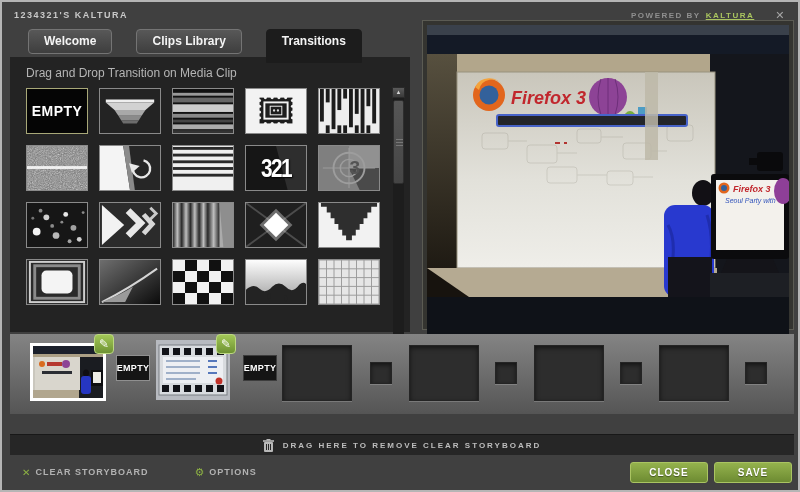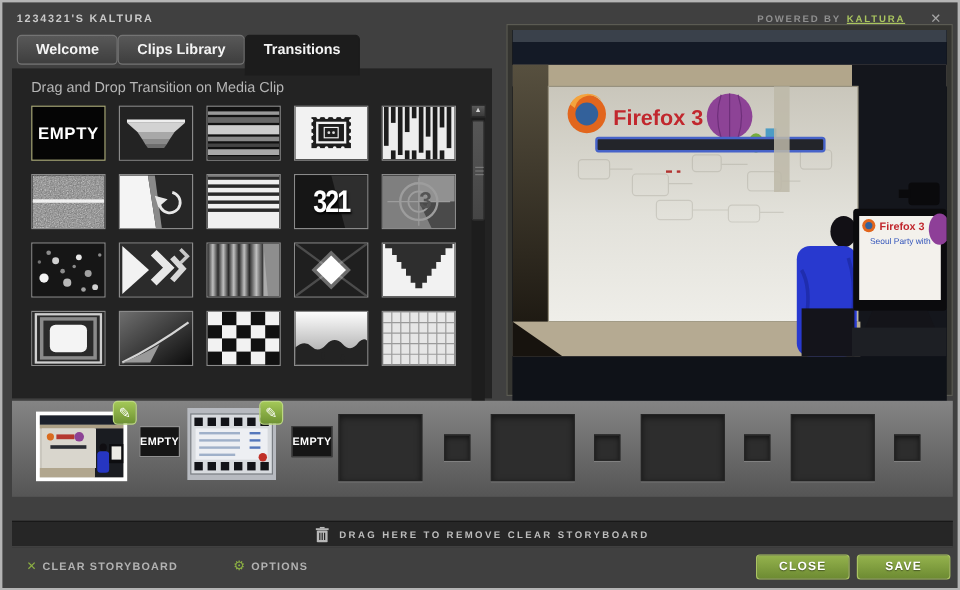--- a/index.html
+++ b/index.html
@@ -7,21 +7,21 @@
   #app{position:relative;width:800px;height:492px;background:#404040;border:2px solid #b5b5b5;overflow:hidden;}
 
   
   .topbar{position:absolute;left:0;top:0;right:0;height:26px;display:flex;align-items:center;padding:0 12px;}
   .app-title{font-size:9px;font-weight:bold;color:#c9c9c9;letter-spacing:1.5px;}
   .powered{margin-left:auto;display:flex;align-items:center;gap:5px;font-size:8px;font-weight:bold;letter-spacing:1.5px;color:#8f8f8f;}
   .brand-link{color:#a9c45f;text-decoration:underline;cursor:pointer;}
   .close-x{margin-left:16px;color:#a5a5a5;font-size:11px;font-weight:bold;cursor:pointer;}
 
   
-  .tabs{position:absolute;left:12px;top:27px;display:flex;gap:0;z-index:6;}
+  .tabs{position:absolute;left:26px;top:27px;display:flex;gap:24px;z-index:6;}
   .tab{height:25px;line-height:23px;padding:0 15px;background:linear-gradient(#585858,#3e3e3e);border:1px solid #747474;border-radius:4px;color:#f4f4f4;font-size:12px;font-weight:bold;cursor:pointer;}
   .tab.active{background:#1c1c1c;border-color:#1c1c1c;border-radius:4px 4px 0 0;height:34px;}
 
   
   .panel-left{position:absolute;left:8px;top:55px;width:400px;height:275px;background:#232323;z-index:1;}
   .instruction{position:absolute;left:16px;top:9px;font-size:12px;color:#b5b5b5;}
   .tgrid{position:absolute;left:16px;top:31px;display:grid;grid-template-columns:repeat(5,62px);grid-auto-rows:46px;gap:11px;}
   .tile{position:relative;border:1px solid #8a8a8a;background:#050505;overflow:hidden;cursor:pointer;}
   .tile svg{position:absolute;left:0;top:0;width:100%;height:100%;display:block;}
   .tile-label{position:absolute;inset:0;display:flex;align-items:center;justify-content:center;color:#fff;font-weight:bold;font-size:14px;letter-spacing:.5px;}
@@ -32,21 +32,21 @@
   
   .sbar{position:absolute;right:5px;top:30px;width:13px;height:276px;}
   .sbtn{position:absolute;left:0;width:13px;height:11px;background:linear-gradient(#5a5a5a,#3a3a3a);border:1px solid #2a2a2a;color:#d5d5d5;font-size:6px;line-height:9px;text-align:center;cursor:pointer;}
   .sbtn.up{top:0;} .sbtn.down{bottom:0;}
   .strack{position:absolute;left:1px;top:11px;bottom:11px;width:11px;background:#1d1d1d;}
   .sthumb{position:absolute;left:1px;top:13px;width:11px;height:84px;background:linear-gradient(#565656,#454545);border:1px solid #2e2e2e;border-radius:2px;cursor:pointer;}
   .grip{position:absolute;left:2px;top:38px;width:7px;height:1px;background:#777;box-shadow:0 3px 0 #777,0 6px 0 #777;}
 
   
   .panel-right{position:absolute;left:420px;top:18px;width:372px;height:310px;background:#343430;border:1px solid #5b5b53;padding:4px;z-index:1;}
-  .scene{position:relative;width:362px;height:312px;background:#0f1218;overflow:hidden;}
+  .scene{position:relative;width:362px;height:312px;background:#0f1218;overflow:hidden;font-style:italic;}
   .playerbar{height:26px;margin-top:3px;display:flex;align-items:center;}
   .play-btn{width:23px;height:21px;border-radius:4px;background:linear-gradient(#a8cb5e,#6d8f2e);border:1px solid #50691f;color:#fff;font-size:9px;display:flex;align-items:center;justify-content:center;cursor:pointer;}
   .seek{flex:1;position:relative;height:10px;margin:0 9px;background:linear-gradient(#9b9b9b,#686868);border:1px solid #4d4d4d;border-radius:2px;cursor:pointer;}
   .playhead{position:absolute;left:1px;top:-7px;width:0;height:0;border-left:5px solid transparent;border-right:5px solid transparent;border-top:6px solid #7fb43e;cursor:pointer;}
   .playhead-line{position:absolute;left:5px;top:0;bottom:0;border-left:1px dashed #ececec;opacity:.75;}
   .volume{width:17px;cursor:pointer;}
 
   
   .storyboard{position:absolute;left:8px;top:332px;width:784px;height:80px;background:linear-gradient(#848484,#555555);z-index:1;}
   .sb{position:absolute;}

